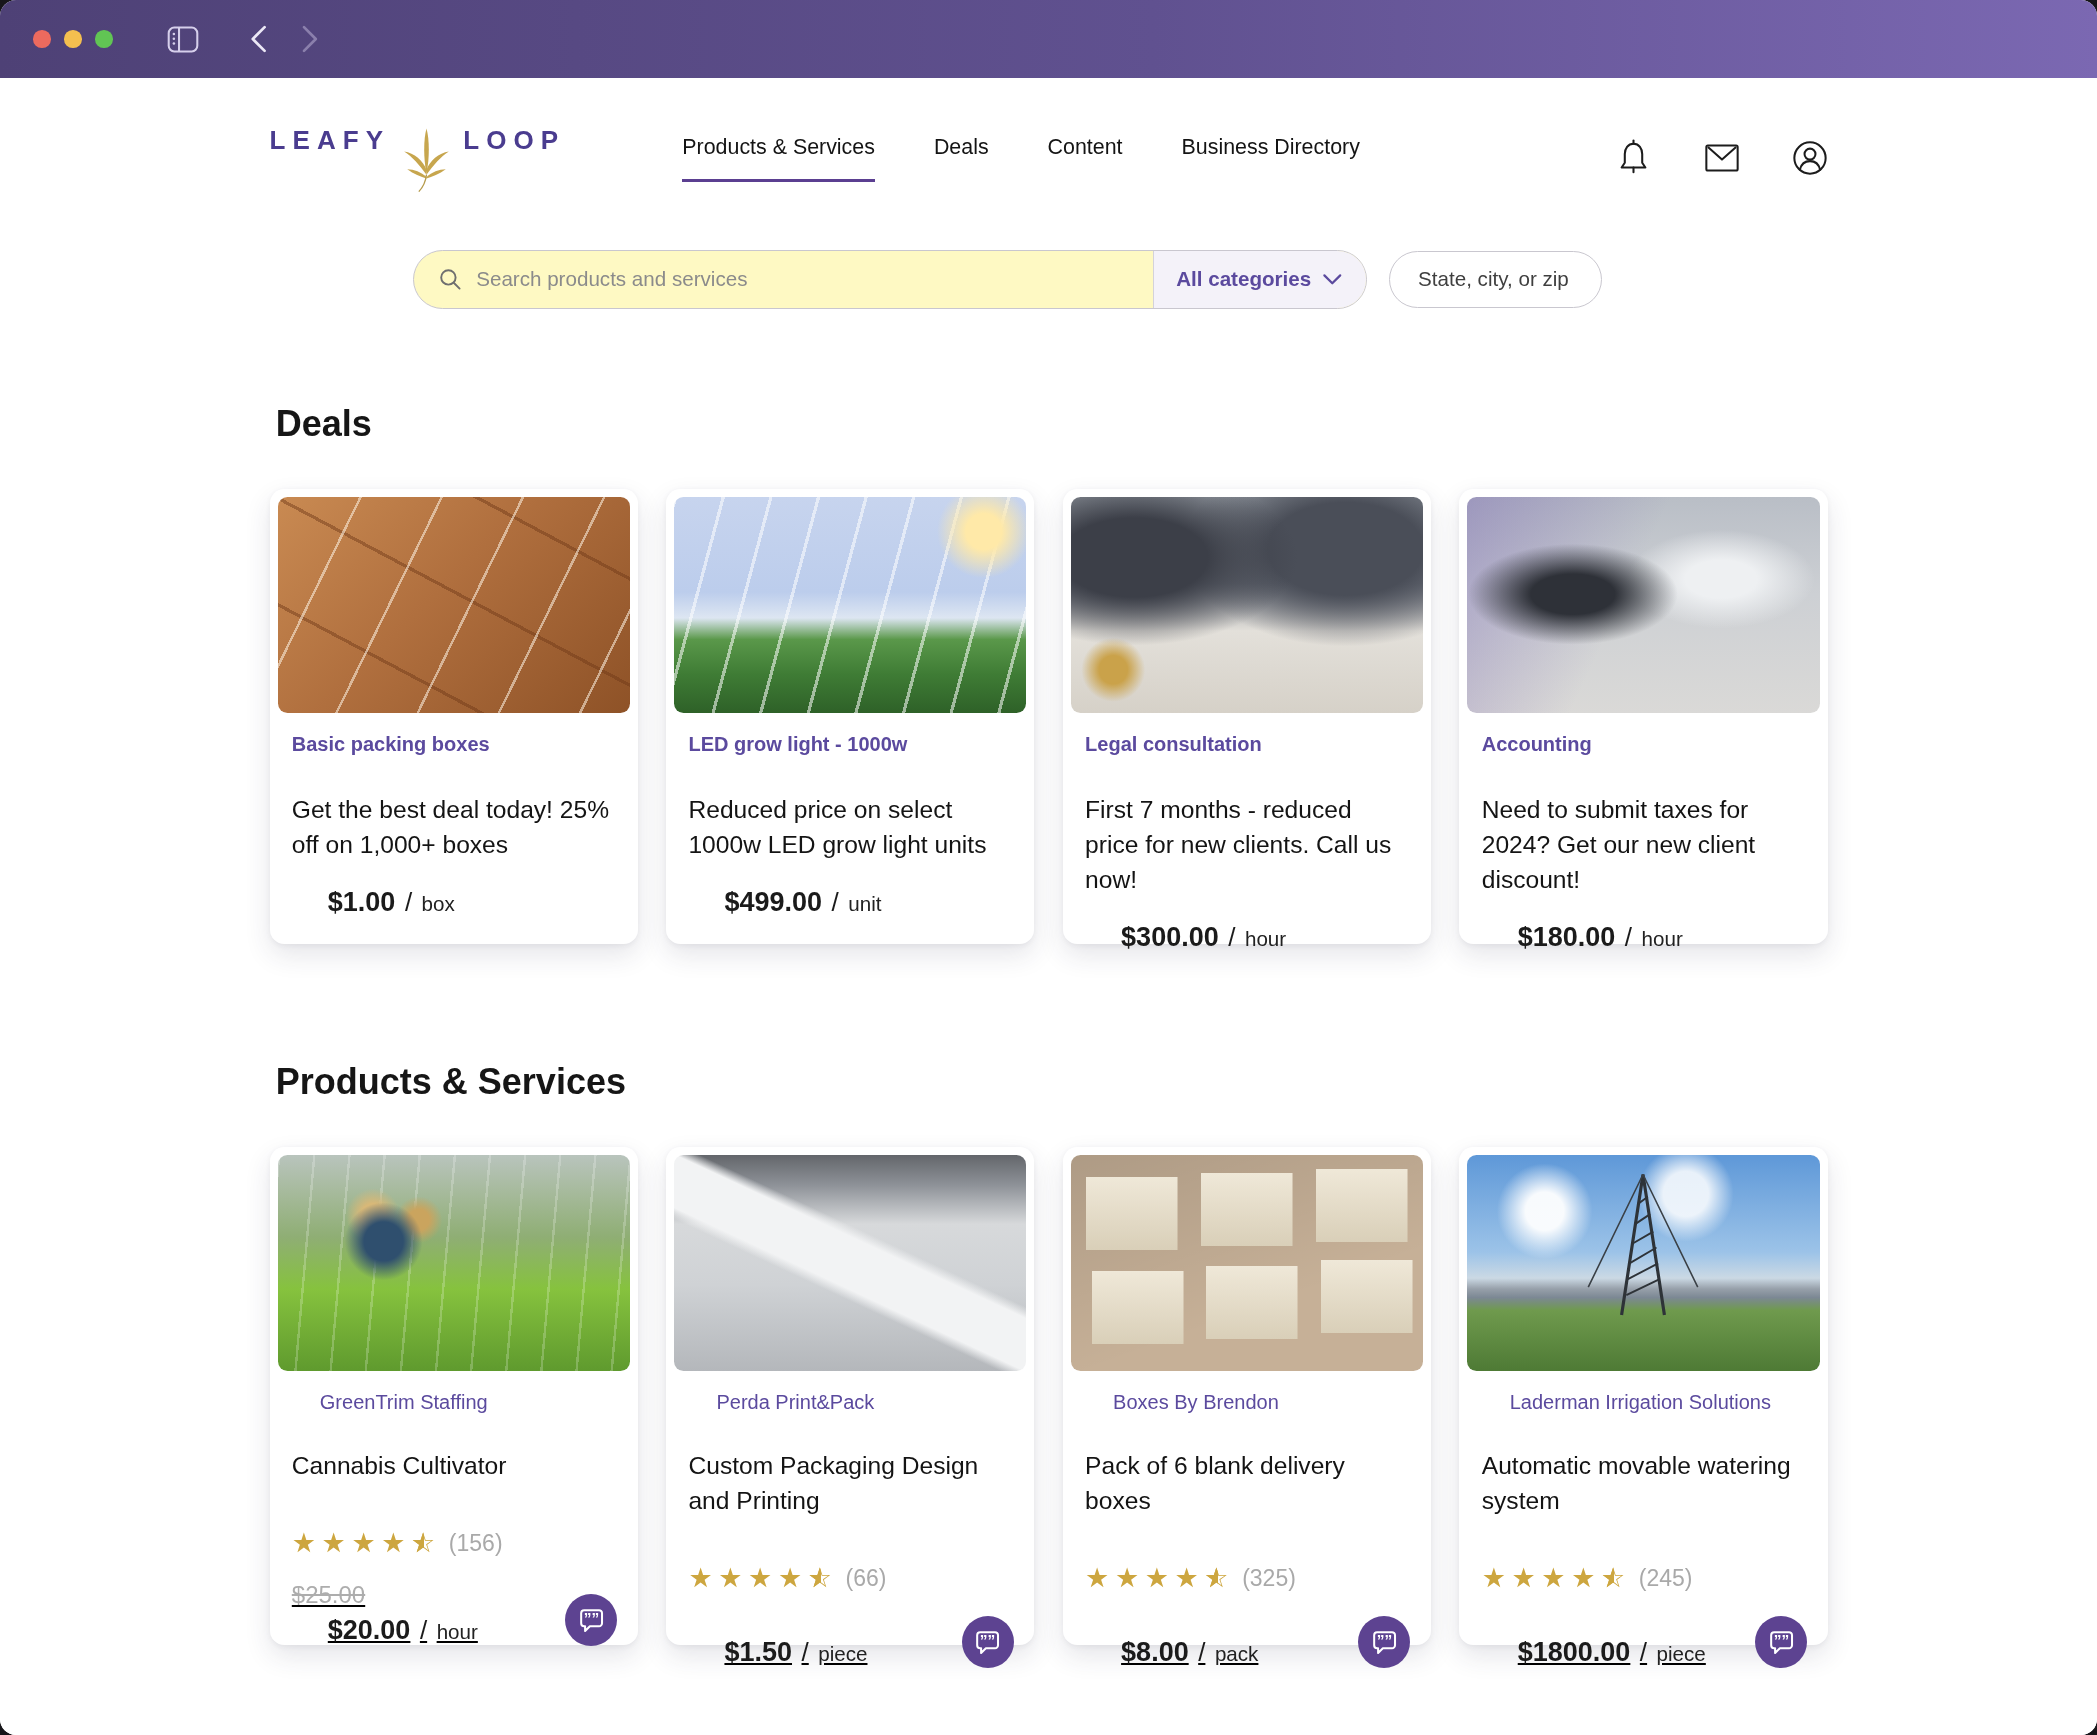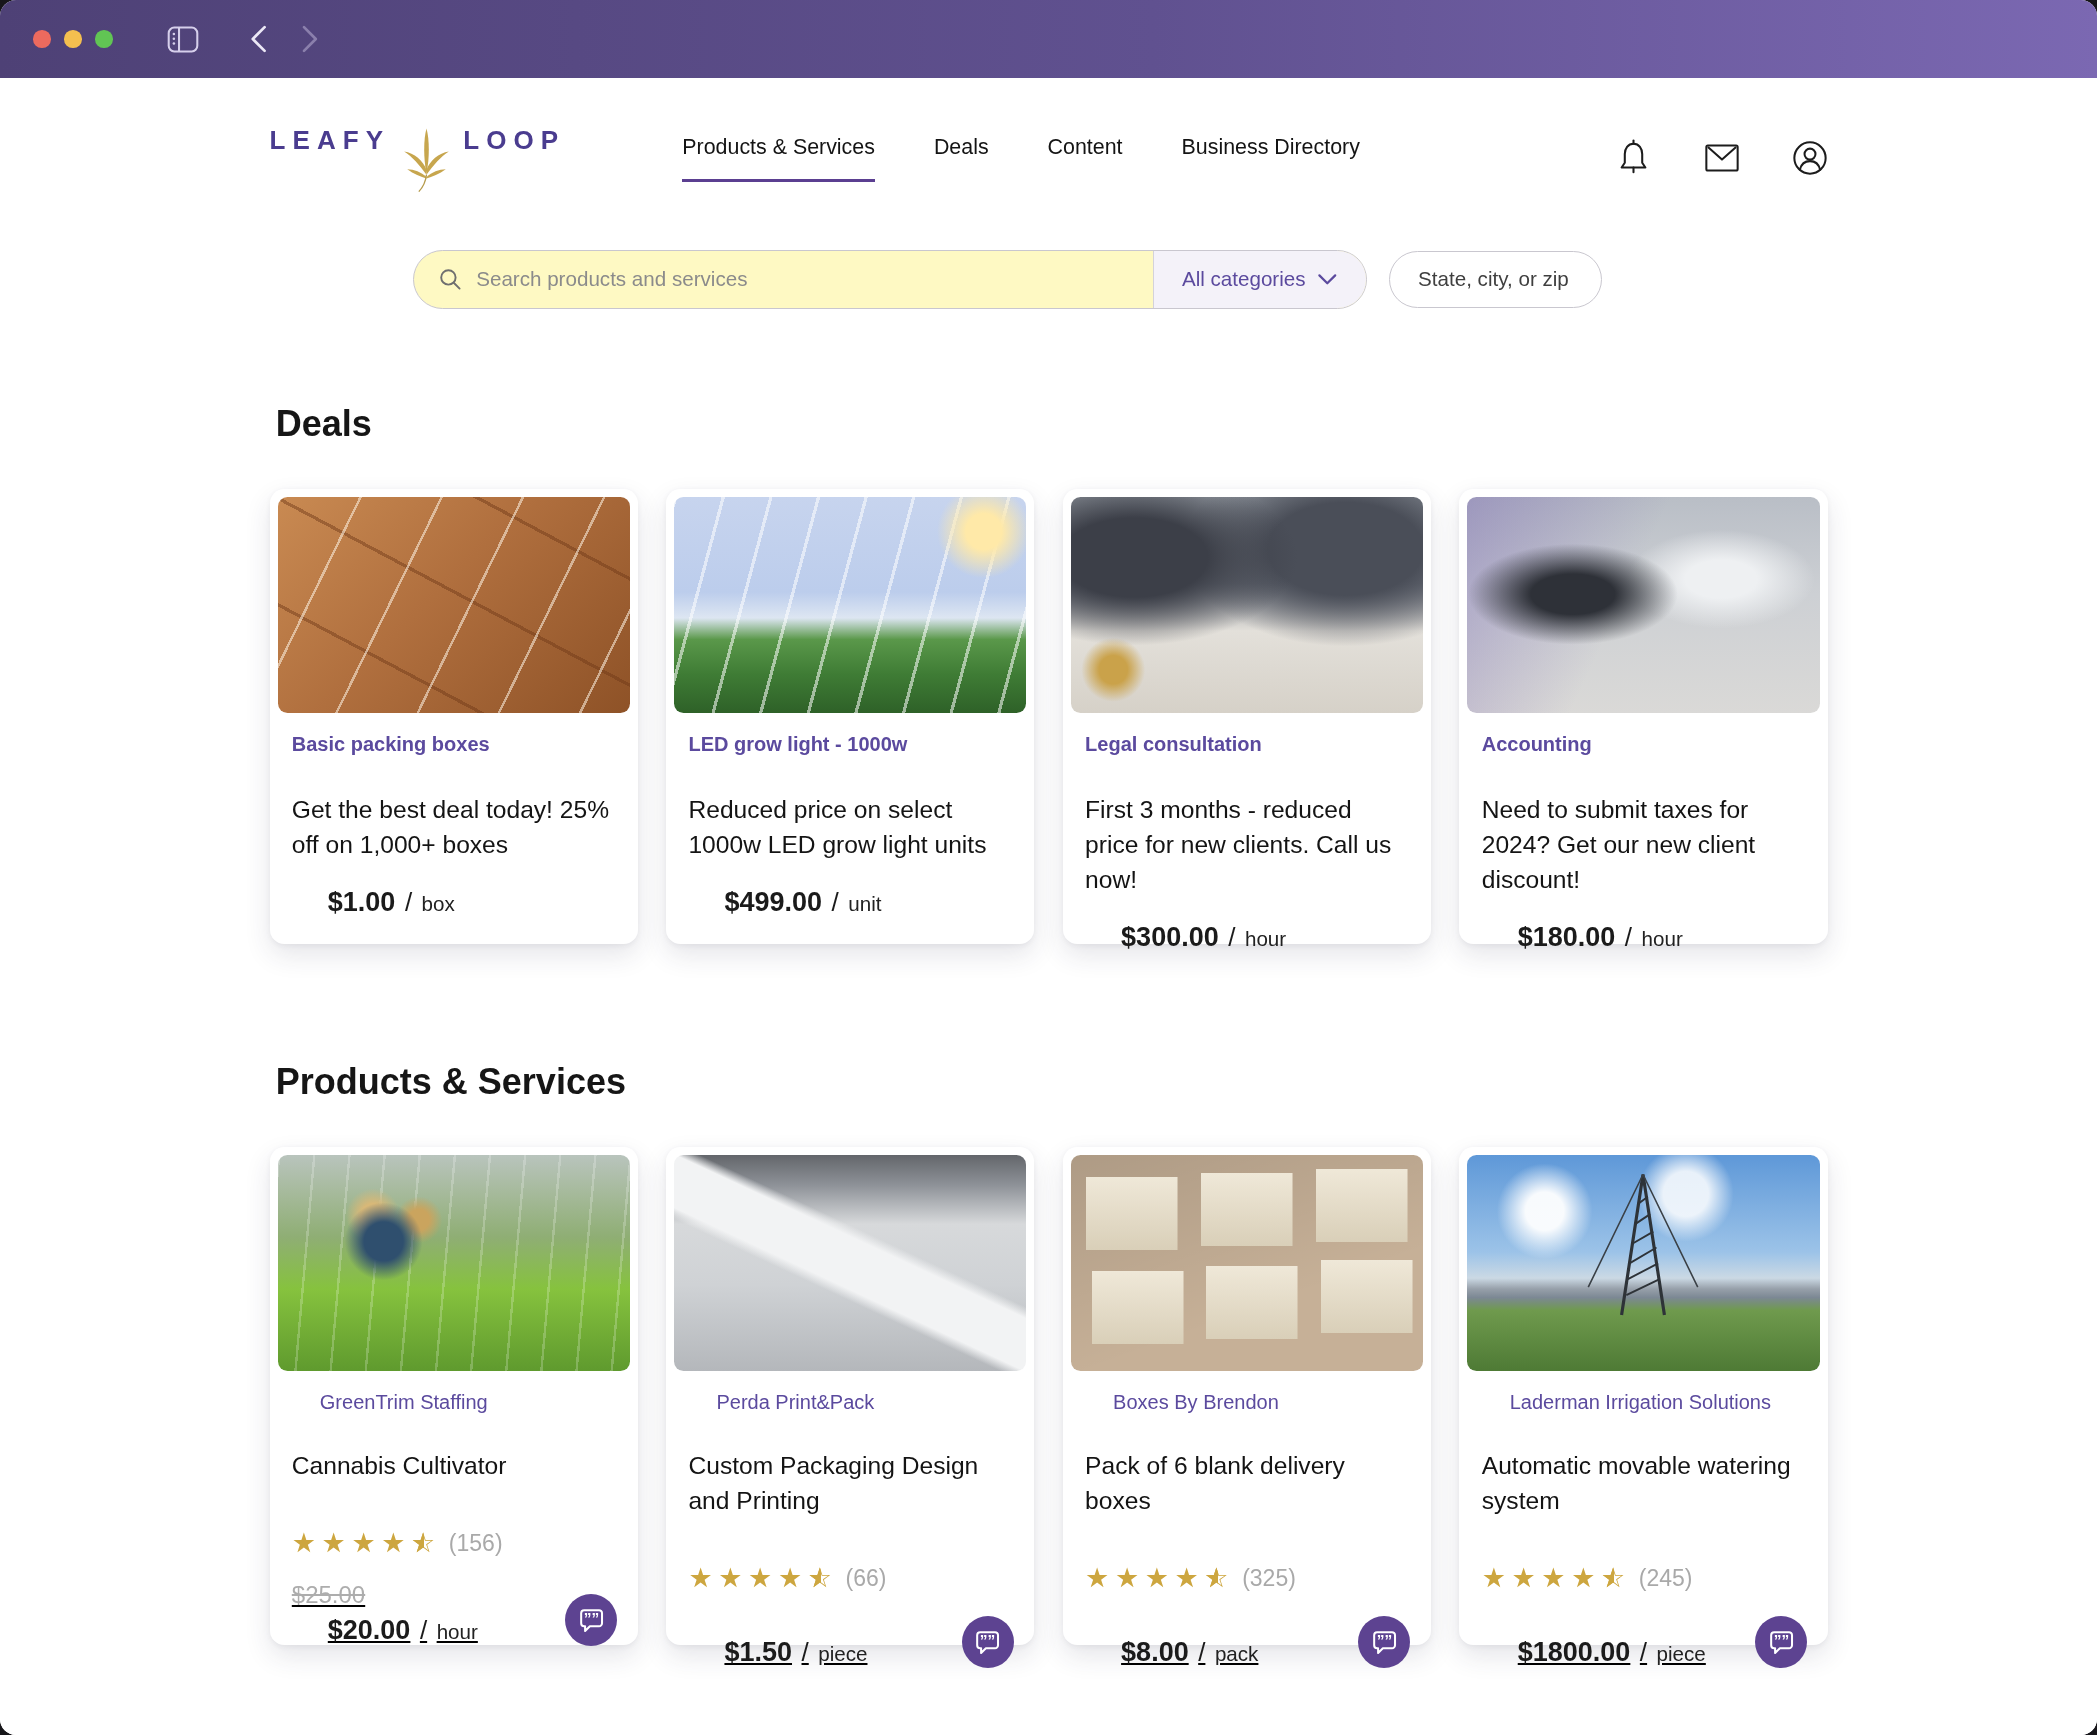--- a/index.html
+++ b/index.html
@@ -37,21 +37,21 @@
   nav.mainnav a.active{border-bottom-color:#5b3f91;}
   .head-icons{margin-left:auto;display:flex;align-items:center;gap:52px;}
   .head-icons .tb-btn{width:36px;height:36px;}
   
   .search-row{display:flex;align-items:center;margin-top:32px;padding-left:143px;}
   .search-pill{display:flex;align-items:stretch;width:952px;height:57px;border:1.6px solid #c9c7cf;border-radius:30px;overflow:hidden;background:#fef9c3;}
   .search-field{flex:1;display:flex;align-items:center;gap:12.7px;padding-left:24px;}
   .search-field input{border:none;outline:none;font-size:20.6px;flex:1;color:#333;background:transparent;font-family:inherit;}
   .search-field input::placeholder{color:#8b8b8b;}
   .cat-btn{display:flex;align-items:center;justify-content:center;gap:11px;width:213px;background:#f4f2f9;border:none;border-left:1.6px solid #d4d2da;cursor:pointer;font-family:inherit;}
-  .cat-btn span{font-size:20.6px;color:#5b4a9e;font-weight:400;}
+  .cat-btn span{font-size:20.6px;color:#5b4a9e;font-weight:700;}
   .loc-pill{margin-left:22px;width:213px;height:57px;border:1.6px solid #c9c7cf;border-radius:30px;padding:0 0 0 28.6px;font-size:20.6px;color:#4a4a4a;outline:none;font-family:inherit;box-sizing:border-box;}
   .loc-pill::placeholder{color:#3f3f3f;}
   
   h2.sec{font-size:36px;font-weight:600;color:#161616;margin:94px 0 44px 6.3px;}
   h2.sec.second{margin-top:117px;}
   .grid{display:grid;grid-template-columns:repeat(4,1fr);gap:28.6px;}
   .card{background:#fff;border-radius:14.3px;box-shadow:0 11px 27px rgba(45,45,70,.12),0 1.6px 4.8px rgba(45,45,70,.06);padding:8px;box-sizing:border-box;display:flex;flex-direction:column;cursor:pointer;}
   .deal-card{height:455px;}
   .product-card{height:498px;}
   .card-img{height:216px;border-radius:9.5px;flex:0 0 216px;background-color:#888;background-repeat:no-repeat;background-size:cover;position:relative;overflow:hidden;}
@@ -257,21 +257,21 @@
               <span class="slash">/</span>
               <span class="per">unit</span>
             </div>
           </div>
         </article>
 
         <article class="card deal-card">
           <div class="card-img img-legal"></div>
           <div class="card-body">
             <div class="category">Legal consultation</div>
-            <p class="desc">First 3 months - reduced price for new clients. Call us now!</p>
+            <p class="desc">First 7 months - reduced price for new clients. Call us now!</p>
             <div class="price-line">
               <span class="price">$300.00</span>
               <span class="slash">/</span>
               <span class="per">hour</span>
             </div>
           </div>
         </article>
 
         <article class="card deal-card">
           <div class="card-img img-accounting"></div>

